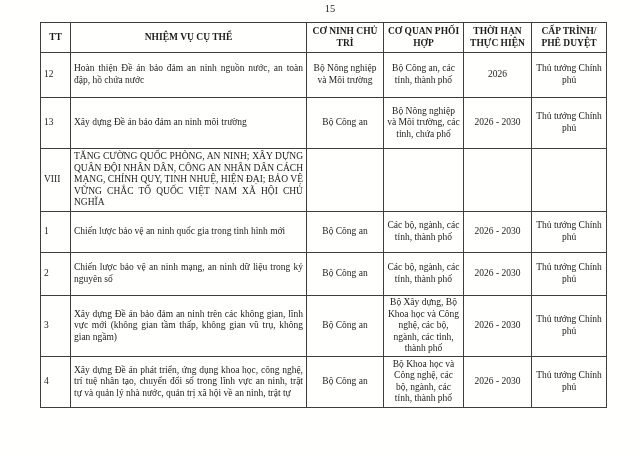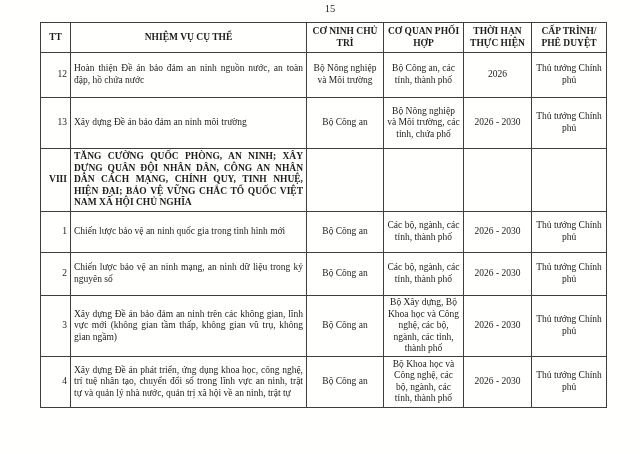--- a/index.html
+++ b/index.html
@@ -49,38 +49,38 @@
     font-size: 9.5px;
     padding: 1px 2px;
   }
   col.c-tt      { width: 30px; }
   col.c-task    { width: 236px; }
   col.c-lead    { width: 77px; }
   col.c-coop    { width: 80px; }
   col.c-time    { width: 68px; }
   col.c-approve { width: 75px; }
 
-  td.cell-tt      { text-align: right; }
+  td.cell-tt      { text-align: left; }
   td.cell-task    { text-align: justify; text-justify: inter-word; padding: 1px 4px; }
   td.cell-lead,
   td.cell-coop,
   td.cell-time,
   td.cell-approve { text-align: center; padding: 1px 4px; }
 
   tr.r-header  { height: 30px; }
   tr.r-12      { height: 45px; }
   tr.r-13      { height: 51px; }
   tr.r-viii    { height: 63px; }
   tr.r-1       { height: 41px; }
   tr.r-2       { height: 43px; }
   tr.r-3       { height: 57px; }
   tr.r-4       { height: 51px; }
 
   tr.section-row td {
-    font-weight: bold;
+    font-weight: normal;
   }
   tr.section-row td.cell-task {
     text-align: justify;
   }
 </style>
 </head>
 <body>
 
 <div class="page">
 

